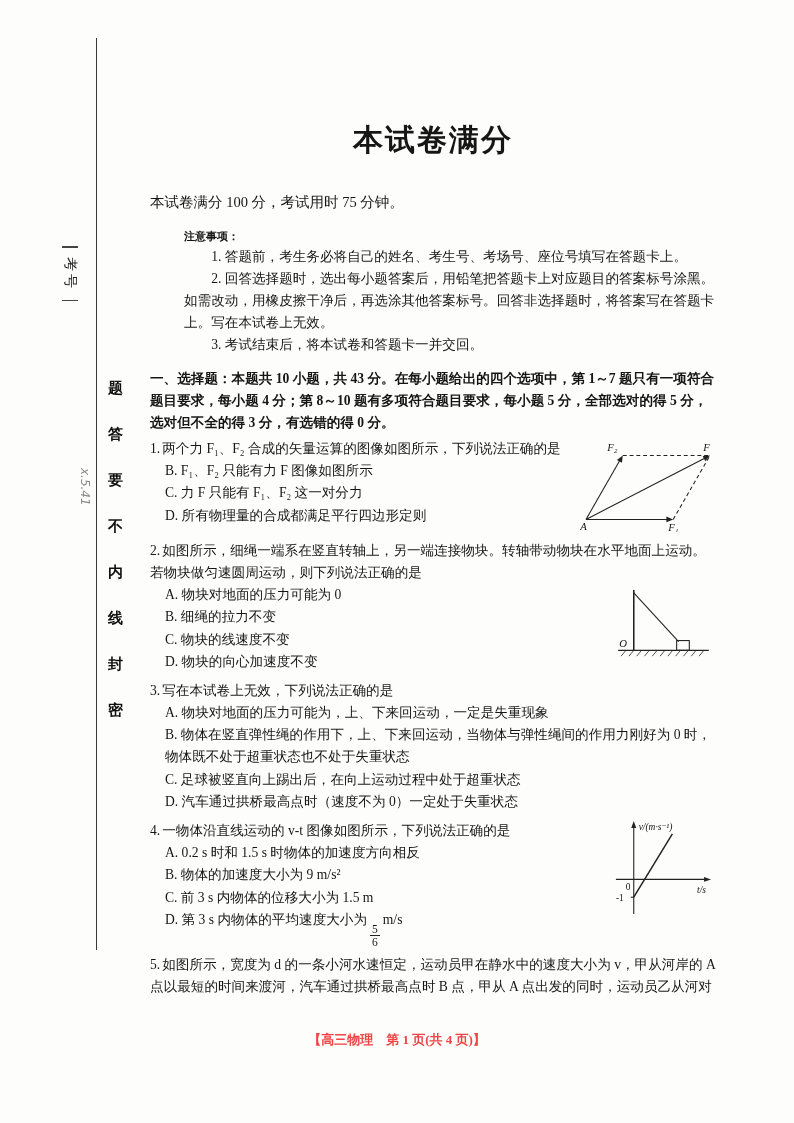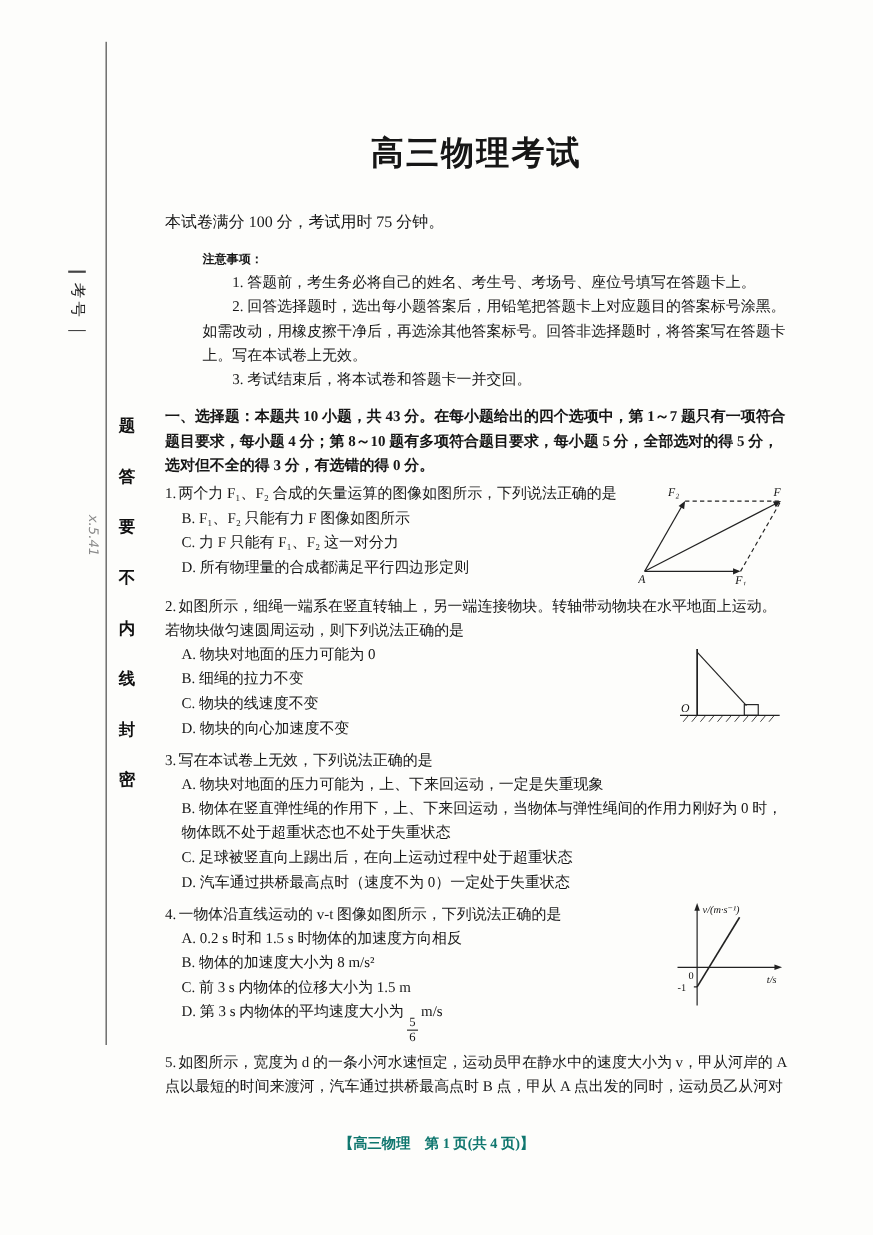--- a/index.html
+++ b/index.html
@@ -32,21 +32,21 @@
 
   .fig{float:right;}
   .fig-q1{margin:2px 0 2px 10px;}
   .fig-q2{margin:2px 4px 2px 10px;}
   .fig-q4{margin:-2px 0 2px 10px;}
 
   .frac{display:inline-flex;flex-direction:column;text-align:center;vertical-align:-9px;line-height:1.05;font-size:11.5px;margin:0 3px;}
   .frac .fnum{border-bottom:1px solid #222;padding:0 2px;}
   .frac .fden{padding:0 2px;}
 
-  .footer{position:absolute;left:0;right:0;top:1031px;text-align:center;font-size:13px;font-weight:700;color:#0f766e;}
+  .footer{position:absolute;left:0;right:0;top:1031px;text-align:center;font-size:13px;font-weight:700;color:#ef4444;}
 
   svg text{font-family:"Liberation Serif","DejaVu Serif",serif;}
 </style>
 </head>
 <body>
 
 <div class="page">
 
   <div class="seal-line"></div>
 
@@ -64,21 +64,21 @@
     <span>要</span>
     <span>不</span>
     <span>内</span>
     <span>线</span>
     <span>封</span>
     <span>密</span>
   </div>
 
   <div class="content">
 
-    <h1 class="title">高三物理考试</h1>
+    <h1 class="title">本试卷满分</h1>
     <div class="subtitle">本试卷满分 100 分，考试用时 75 分钟。</div>
 
     <div class="notice">
       <div class="notice-head">注意事项：</div>
       <p>1. 答题前，考生务必将自己的姓名、考生号、考场号、座位号填写在答题卡上。</p>
       <p>2. 回答选择题时，选出每小题答案后，用铅笔把答题卡上对应题目的答案标号涂黑。如需改动，用橡皮擦干净后，再选涂其他答案标号。回答非选择题时，将答案写在答题卡上。写在本试卷上无效。</p>
       <p>3. 考试结束后，将本试卷和答题卡一并交回。</p>
     </div>
 
     <p class="section-intro">一、选择题：本题共 10 小题，共 43 分。在每小题给出的四个选项中，第 1～7 题只有一项符合题目要求，每小题 4 分；第 8～10 题有多项符合题目要求，每小题 5 分，全部选对的得 5 分，选对但不全的得 3 分，有选错的得 0 分。</p>
@@ -170,21 +170,21 @@
         <g font-size="9.5" fill="#111">
           <text x="37" y="12" font-style="italic">v/(m·s⁻¹)</text>
           <text x="96" y="76" font-style="italic">t/s</text>
           <text x="24" y="73">0</text>
           <text x="14" y="84">-1</text>
         </g>
       </svg>
       <p class="stem"><span class="qnum">4.</span><span>一物体沿直线运动的 v-t 图像如图所示，下列说法正确的是</span></p>
       <div class="options">
         <div class="option">A. 0.2 s 时和 1.5 s 时物体的加速度方向相反</div>
-        <div class="option">B. 物体的加速度大小为 8 m/s²</div>
+        <div class="option">B. 物体的加速度大小为 9 m/s²</div>
         <div class="option">C. 前 3 s 内物体的位移大小为 1.5 m</div>
         <div class="option">
           <span>D. 第 3 s 内物体的平均速度大小为</span><span class="frac">
               <span class="fnum">5</span>
               <span class="fden">6</span>
             </span><span>m/s</span>
         </div>
       </div>
       <div class="clear"></div>
     </div>

